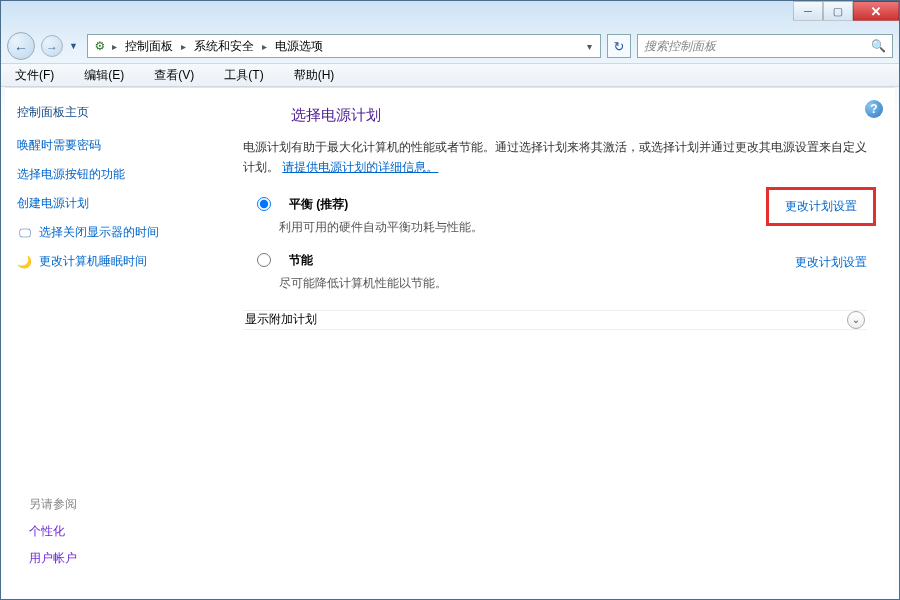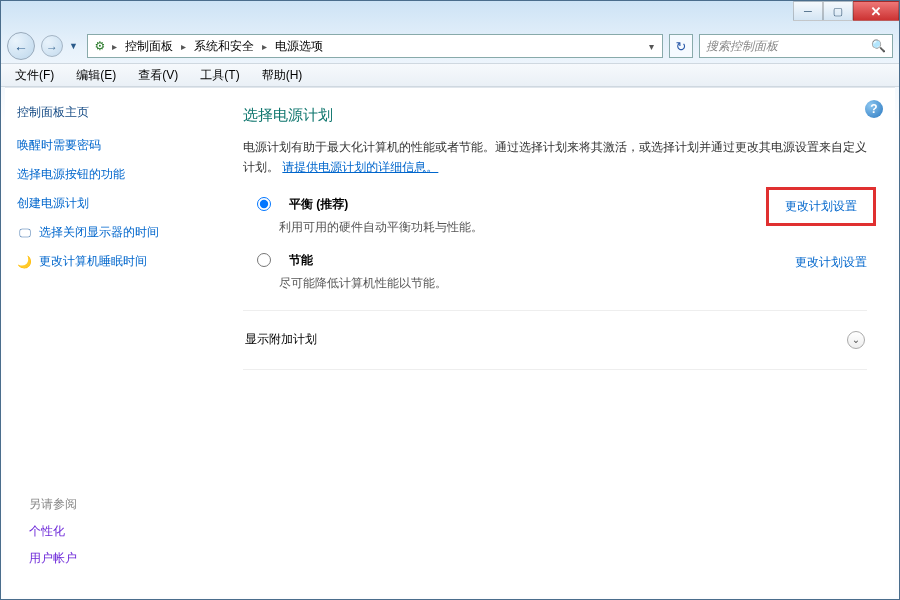--- a/index.html
+++ b/index.html
@@ -17,55 +17,55 @@
   .nav-back, .nav-fwd { width: 28px; height: 28px; border-radius: 50%; border: 1px solid #9ab; display: flex; align-items: center; justify-content: center; background: radial-gradient(circle at 30% 30%, #eaf4fc, #bdd7ec); color: #2a5a8a; font-size: 14px; }
   .nav-fwd { width: 22px; height: 22px; font-size: 12px; opacity: 0.85; }
   .nav-drop { width: 12px; color: #2a5a8a; font-size: 9px; }
   
   .address { flex: 1; display: flex; align-items: center; background: #fff; border: 1px solid #8aa; height: 24px; padding: 0 4px; gap: 4px; }
   .addr-icon { width: 16px; height: 16px; display: flex; align-items: center; justify-content: center; font-size: 12px; color: #2a7a2a; }
   .crumb { padding: 0 4px; color: #000; }
   .crumb-sep { color: #555; font-size: 10px; }
   .addr-drop { margin-left: auto; color: #555; font-size: 10px; padding: 0 4px; }
   .refresh { width: 24px; height: 24px; border: 1px solid #8aa; background: #f5faff; display: flex; align-items: center; justify-content: center; color: #2a5aaa; font-size: 13px; }
-  .search { width: 194px; height: 24px; border: 1px solid #8aa; background: #fff; display: flex; align-items: center; padding: 0 6px; color: #888; font-style: italic; }
+  .search { width: 256px; height: 24px; border: 1px solid #8aa; background: #fff; display: flex; align-items: center; padding: 0 6px; color: #888; font-style: italic; }
   .search-icon { margin-left: auto; color: #2a5aaa; font-style: normal; }
   
-  .menubar { height: 24px; background: linear-gradient(to bottom, #f6f9fc, #eaf0f6); border-top: 1px solid #cfd8e0; border-bottom: 1px solid #cfd8e0; display: flex; align-items: center; padding: 0 6px; gap: 6px; }
+  .menubar { height: 24px; background: linear-gradient(to bottom, #f6f9fc, #eaf0f6); border-top: 1px solid #cfd8e0; border-bottom: 1px solid #cfd8e0; display: flex; align-items: center; padding: 0 6px; gap: 14px; }
   .menu-item { padding: 2px 8px; }
   
   .body { display: flex; height: calc(600px - 28px - 34px - 24px - 4px); background: #fff; border-top: 1px solid #e0e6ec; margin: 0 4px 4px 4px; }
   
   .sidebar { width: 210px; padding: 16px 12px; background: #fff; position: relative; }
   .sidebar-home { color: #144a84; font-size: 12px; margin-bottom: 16px; }
   .side-link { display: flex; align-items: flex-end; gap: 6px; color: #0066cc; margin-bottom: 12px; cursor: pointer; }
   .side-icon { width: 16px; height: 16px; display: inline-flex; align-items: center; justify-content: center; font-size: 12px; }
   .monitor-icon { color: #4a7ab0; }
   .sleep-icon { color: #4a7ab0; }
   
   .see-also { position: absolute; bottom: 20px; left: 24px; }
   .see-also-hdr { color: #888; margin-bottom: 10px; }
   .see-also-link { color: #6d28d9; margin-bottom: 10px; cursor: pointer; }
   
   .content { flex: 1; padding: 18px 28px; position: relative; }
   .help-icon { position: absolute; right: 12px; top: 12px; width: 18px; height: 18px; border-radius: 50%; background: radial-gradient(circle at 30% 30%, #8cc6f0, #2a78c0); color: #fff; display: flex; align-items: center; justify-content: center; font-size: 12px; font-weight: bold; }
-  .page-title { color: #0f766e; font-size: 15px; margin-bottom: 12px; }
+  .page-title { color: #4c1d95; font-size: 15px; margin-bottom: 12px; margin-left: 48px; }
   .page-desc { color: #333; line-height: 1.7; margin-bottom: 18px; }
   .inline-link { color: #0066cc; text-decoration: underline; cursor: pointer; }
   
   .section-hdr { color: #333; margin-bottom: 12px; }
   .plan { display: flex; align-items: flex-start; margin-bottom: 16px; padding-left: 14px; }
   .plan-left { flex: 1; }
   .plan-radio-row { display: flex; align-items: center; gap: 18px; }
   .plan-name { font-weight: bold; }
   .plan-desc { color: #555; margin-top: 6px; margin-left: 22px; }
   .plan-change { color: #0066cc; cursor: pointer; white-space: nowrap; padding-top: 2px; }
   .plan-change.highlight { outline: 3px solid #e03030; outline-offset: 6px; padding: 2px 10px; }
   
-  .expand-row { display: flex; align-items: center; justify-content: space-between; margin-top: 18px; padding: 20px 2px; border-top: 1px solid #eee; border-bottom: 1px solid #eee; cursor: pointer; }
+  .expand-row { display: flex; align-items: center; justify-content: space-between; margin-top: 18px; padding: 0 2px; border-top: 1px solid #eee; border-bottom: 1px solid #eee; cursor: pointer; }
   .chevron-circle { width: 18px; height: 18px; border: 1px solid #aaa; border-radius: 50%; display: flex; align-items: center; justify-content: center; font-size: 10px; color: #555; background: linear-gradient(to bottom,#fff,#eee); }
   
   input[type=radio] { width: 14px; height: 14px; }
 </style>
 </head>
 <body>
 
 <div class="window">
 
   <div class="titlebar">

